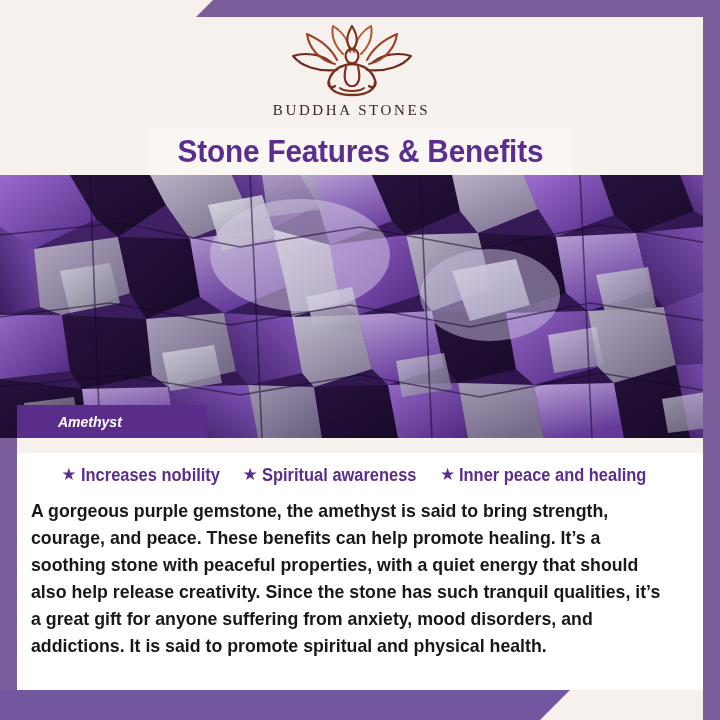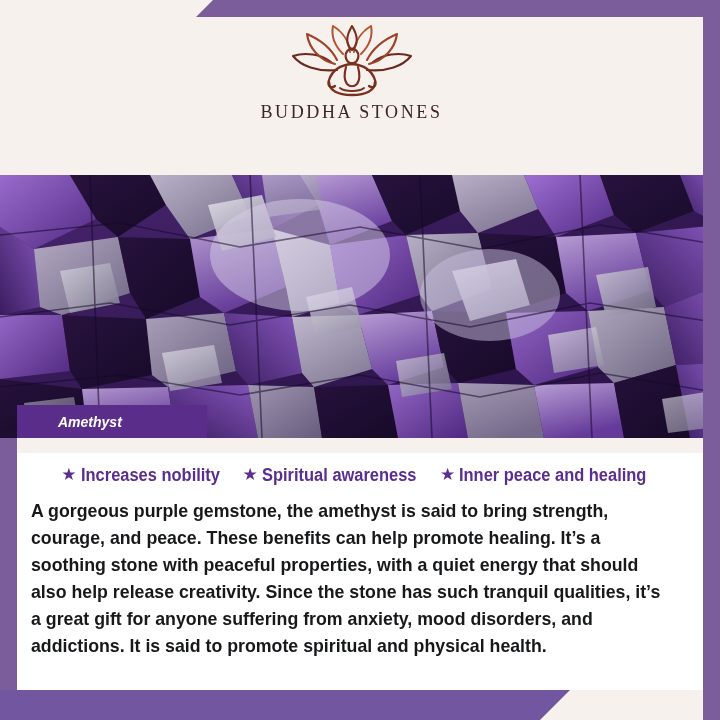--- a/index.html
+++ b/index.html
@@ -73,21 +73,21 @@
 
   .logo-mark {
     width: 150px;
     height: 76px;
     display: block;
   }
 
   .logo-text {
     margin-top: 4px;
     font-family: "Liberation Serif", serif;
-    font-size: 18px;
+    font-size: 15px;
     letter-spacing: 2.6px;
     color: #3a2723;
     font-weight: 400;
   }
 
   .title-panel {
     position: absolute;
     left: 148px;
     top: 128px;
     width: 424px;
@@ -247,20 +247,23 @@
 
           <path d="M69 45 C67 52 67 58 70 62 C73 65 77 65 80 62 C83 58 83 52 81 45" stroke="#7b2f1e" stroke-width="2.2"></path>
 
           <path d="M52 60 C52 68 60 73 75 73 C90 73 98 68 98 60" stroke="#7b2f1e" stroke-width="2.4"></path>
           <path d="M63 66 C68 70 82 70 87 66" stroke="#7b2f1e" stroke-width="2"></path>
         </g>
       </svg>
       <div class="logo-text">BUDDHA STONES</div>
     </div>
 
+    <div class="title-panel">
+      <div class="title-text">Stone Features &amp; Benefits</div>
+    </div>
   </div>
 
   <div class="photo">
     <svg viewBox="0 0 720 263" preserveAspectRatio="none">
       <defs>
         <linearGradient id="bgv" x1="0" y1="0" x2="1" y2="1">
           <stop offset="0%" stop-color="#4a2570"></stop>
           <stop offset="45%" stop-color="#351a56"></stop>
           <stop offset="100%" stop-color="#2a1145"></stop>
         </linearGradient>

